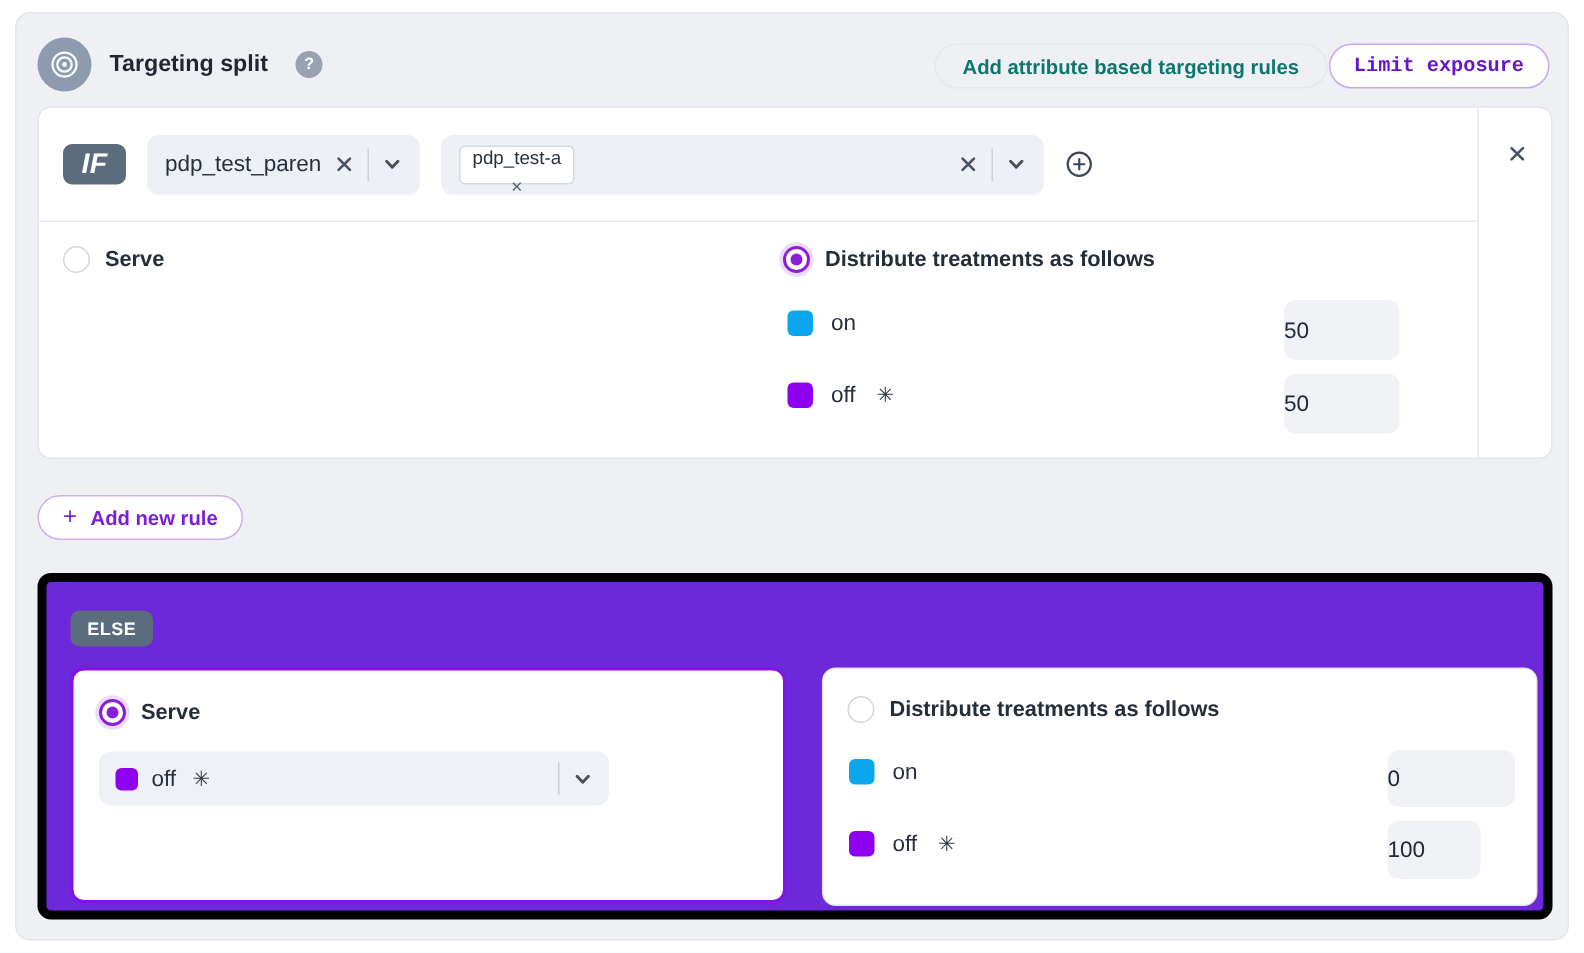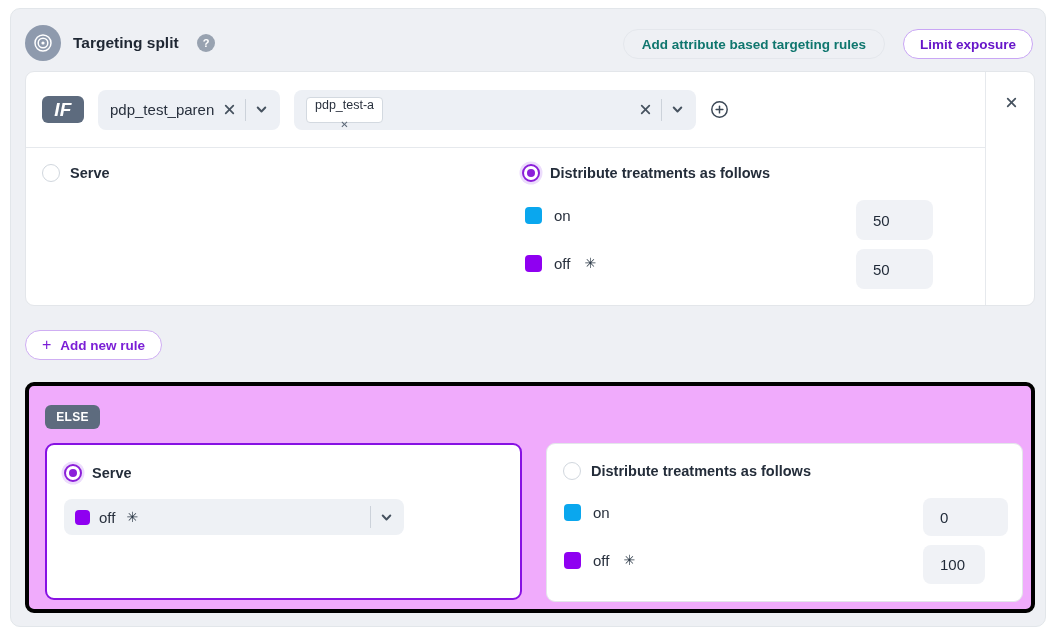--- a/index.html
+++ b/index.html
@@ -12,21 +12,21 @@
               background:#8e9aad; display:flex; align-items:center; justify-content:center; }
   .hdr-title { position:absolute; left:62px; top:25px; font-size:15.5px; font-weight:700; color:#1f2733; }
   .help-badge { position:absolute; left:186px; top:25px; width:18px; height:18px; border-radius:50%;
                 background:#98a2b0; color:#fff; font-size:11px; font-weight:700;
                 display:flex; align-items:center; justify-content:center; }
   .btn-disabled { position:absolute; right:160px; top:20px; height:30px; padding:0 18px;
                   border:1px solid #e4e7ec; border-radius:15px; background:transparent;
                   color:#0f766e; font-size:13.5px; font-weight:700; display:flex; align-items:center; }
   .btn-limit { position:absolute; right:12px; top:20px; height:30px; padding:0 16px;
                border:1.5px solid #c9a6f5; border-radius:15px; background:#ffffff;
-               color:#6716c9; font-size:13.5px; font-weight:700; display:flex; align-items:center; cursor:pointer; }
+               color:#6716c9; font-size:13.5px; font-weight:700; display:flex; align-items:center; cursor:pointer;font-family:Liberation Mono, monospace; }
 
   
   .rule-card { position:absolute; left:14px; top:62px; width:1010px; height:235px;
                background:#ffffff; border:1px solid #e3e6ea; border-radius:9px; }
   .rule-side { position:absolute; right:0; top:0; width:49px; height:100%; border-left:1px solid #e6e9ed; }
   .rule-close { position:absolute; top:22px; left:17px; width:16px; height:16px; color:#46525f; font-size:14px;
                 display:flex; align-items:center; justify-content:center; cursor:pointer; }
   .if-row { position:absolute; left:0; top:0; right:49px; height:76px; border-bottom:1px solid #e6e9ed;
             display:flex; align-items:center; gap:14px; padding:0 16px; }
   .badge { background:#5d6b7e; color:#ffffff; border-radius:6px; font-weight:700; letter-spacing:.3px;
@@ -48,39 +48,39 @@
   .radio { width:18px; height:18px; border-radius:50%; background:#fff; border:1.5px solid #d1d7de; flex:none; }
   .radio.sel { border:2px solid #8b1fd9; box-shadow:0 0 0 2.5px #ecdcfc; position:relative; }
   .radio.sel::after { content:""; position:absolute; left:3px; top:3px; width:8px; height:8px;
                       border-radius:50%; background:#8b1fd9; }
   .opt { display:flex; align-items:center; gap:10px; font-size:14.5px; font-weight:700; color:#242d3a; }
 
   .sq { width:17px; height:17px; border-radius:4px; flex:none; }
   .t-row { display:flex; align-items:flex-start; gap:12px; font-size:15px; color:#28303d; }
   .ast { font-size:14px; color:#2d3a48; margin-left:2px; }
   .pct-input { background:#f0f2f6; border:none; border-radius:8px; font-size:15px; color:#1f2937;
-               font-family:"Liberation Sans", sans-serif; padding-left:17px; outline:none; }
+               font-family:"Liberation Sans", sans-serif; outline:none; }
 
   
   .p-serve { position:absolute; left:16px; top:92px; }
   .p-dist  { position:absolute; left:496px; top:92px; }
   .p-on    { position:absolute; left:499px; top:135px; }
   .p-off   { position:absolute; left:499px; top:183px; }
   .p-on-in  { position:absolute; left:830px; top:128px; width:77px; height:40px; }
   .p-off-in { position:absolute; left:830px; top:177px; width:77px; height:40px; }
 
   
   .btn-add { position:absolute; left:14px; top:321px; height:30px; padding:0 16px;
              background:#ffffff; border:1.5px solid #cfaef3; border-radius:15px;
              display:flex; align-items:center; gap:9px; color:#7b1fd6; font-size:13.5px; font-weight:700; cursor:pointer; }
   .btn-add .plus { font-size:16px; font-weight:400; }
 
   
   .else-card { position:absolute; left:14px; top:373px; width:1010px; height:231px;
-               background:#f0abfc; border:4px solid #000000; border-radius:9px; }
+               background:#6d28d9; border:6px solid #000000; border-radius:9px; }
   .else-badge { position:absolute; left:16px; top:19px; }
   .serve-panel { position:absolute; left:16px; top:57px; width:477px; height:157px;
                  border:2px solid #8711e3; border-radius:9px; background:#fff; }
   .sp-opt { position:absolute; left:17px; top:19px; }
   .serve-select { position:absolute; left:17px; top:54px; width:340px; height:36px;
                   background:#eef1f5; border-radius:8px; display:flex; align-items:center;
                   gap:9px; padding:0 11px; font-size:15px; color:#28303d; cursor:pointer; }
   .serve-select .sq { width:15px; height:15px; }
   .dist-panel { position:absolute; left:517px; top:57px; width:477px; height:159px;
                 border:1px solid #e3e6ea; border-radius:9px; background:#fff; }

